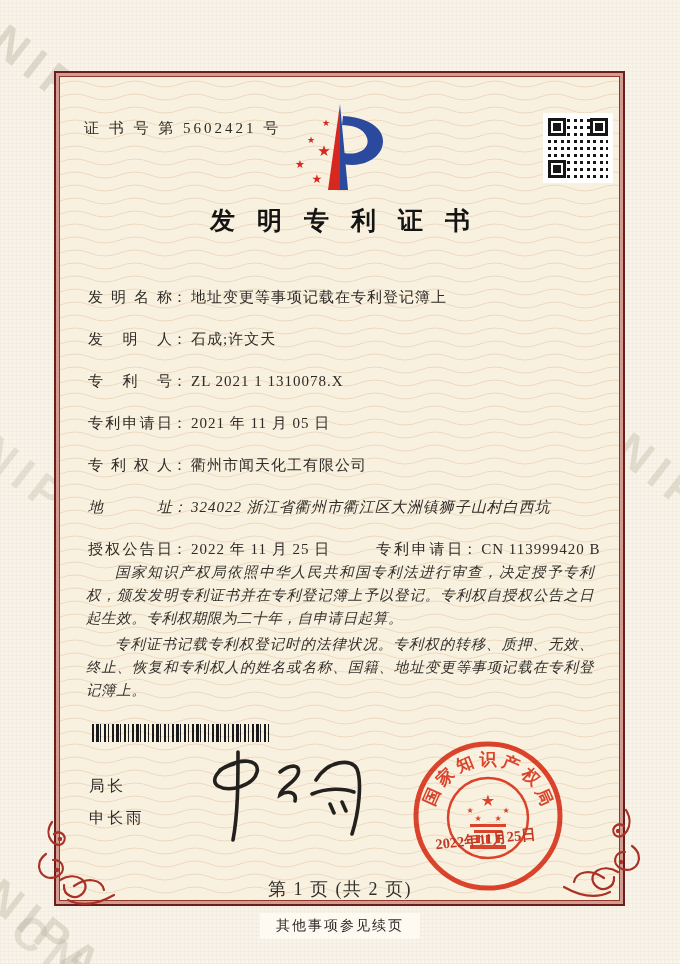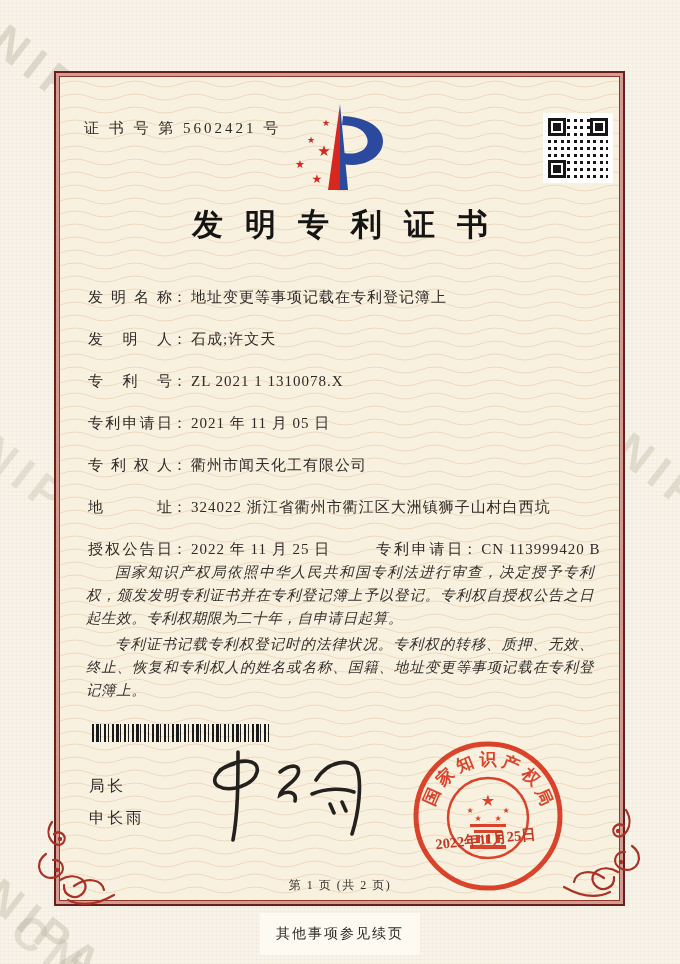--- a/index.html
+++ b/index.html
@@ -28,21 +28,21 @@
       box-shadow:0 0 0 3px #fff;}
   .qr-noise{position:absolute;inset:2px;
       background:
         repeating-linear-gradient(90deg,#161616 0 3px,#fff 3px 6px,#161616 6px 9px,#fff 9px 13px),
         repeating-linear-gradient(0deg,#161616 0 3px,#fff 3px 7px,#161616 7px 10px,#fff 10px 14px);
       background-blend-mode:lighten;}
   .finder{position:absolute;width:12px;height:12px;border:3px solid #161616;background:#fff;}
   .finder i{position:absolute;inset:2px;background:#161616;display:block;}
   .f-tl{left:2px;top:2px;} .f-tr{right:2px;top:2px;} .f-bl{left:2px;bottom:2px;}
   .title{position:absolute;left:0;top:204px;width:680px;text-align:center;
-         font-size:31px;font-weight:bold;color:#141414;letter-spacing:22px;text-indent:22px;}
+         font-size:25px;font-weight:bold;color:#141414;letter-spacing:22px;text-indent:22px;}
   
   .row{position:absolute;left:88px;font-size:15px;color:#2e2a26;white-space:nowrap;}
   .lbl{display:inline-block;width:84px;text-align:justify;text-align-last:justify;vertical-align:bottom;}
   .colon{display:inline-block;margin-right:4px;}
   .val{letter-spacing:1px;}
   .pair2{margin-left:46px;}
   
   .paras{position:absolute;left:86px;top:561px;width:508px;font-size:14.5px;color:#33302c;
          font-style:italic;line-height:1.58;letter-spacing:.6px;text-align:justify;}
   .paras p{margin:0 0 3px 0;text-indent:2em;}
@@ -57,23 +57,23 @@
   .signer-name{position:absolute;left:89px;top:808px;font-size:15.5px;letter-spacing:3px;color:#2c2926;}
   .sig{position:absolute;left:192px;top:748px;width:185px;height:100px;}
   
   .seal{position:absolute;left:396px;top:722px;width:184px;height:194px;opacity:.93;
         mix-blend-mode:multiply;}
   .flourish{position:absolute;width:110px;height:110px;}
   .fl-left{left:16px;top:806px;}
   .fl-right{left:552px;top:800px;transform:scaleX(-1);}
   
   .page-no{position:absolute;left:0;top:877px;width:680px;text-align:center;
-           font-size:12px;letter-spacing:1.5px;color:#33302c;}
+           font-size:18px;letter-spacing:1.5px;color:#33302c;}
   .note{position:absolute;left:50%;top:913px;transform:translateX(-50%);
-        background:#fdfaf2;padding:12px 16px;font-size:14px;letter-spacing:2px;color:#2e2a26;}
+        background:#fdfaf2;padding:4px 16px;font-size:14px;letter-spacing:2px;color:#2e2a26;}
 </style>
 </head>
 <body>
 
 <div class="paper">
 
   <span class="wm" style="left:-18px;top:-12px;color:rgba(172,162,145,.34);">CNIPA</span>
   <span class="wm" style="left:250px;top:128px;font-size:40px;color:rgba(208,148,138,.22);">CNIPA</span>
   <span class="wm" style="left:436px;top:248px;color:rgba(182,172,154,.34);">CNIPA</span>
   <span class="wm" style="left:-30px;top:398px;color:rgba(180,170,152,.28);">CNIPA</span>
@@ -132,21 +132,21 @@
   </div>
   <div class="row" style="top:372px;">
     <span class="lbl">专利号</span><span class="colon">：</span><span class="val">ZL 2021 1 1310078.X</span>
   </div>
   <div class="row" style="top:414px;">
     <span class="lbl">专利申请日</span><span class="colon">：</span><span class="val">2021 年 11 月 05 日</span>
   </div>
   <div class="row" style="top:456px;">
     <span class="lbl">专利权人</span><span class="colon">：</span><span class="val">衢州市闻天化工有限公司</span>
   </div>
-  <div class="row" style="top:498px;">
+  <div class="row" style="top:498px;font-style:italic;">
     <span class="lbl">地址</span><span class="colon">：</span><span class="val">324022 浙江省衢州市衢江区大洲镇狮子山村白西坑</span>
   </div>
   <div class="row" style="top:540px;">
     <span class="lbl">授权公告日</span><span class="colon">：</span><span class="val">2022 年 11 月 25 日</span><span class="pair2"><span class="lbl" style="width:86px;">专利申请日</span><span class="colon">：</span><span class="val">CN 113999420 B</span></span>
   </div>
 
   <div class="paras">
     <p>国家知识产权局依照中华人民共和国专利法进行审查，决定授予专利权，颁发发明专利证书并在专利登记簿上予以登记。专利权自授权公告之日起生效。专利权期限为二十年，自申请日起算。</p>
     <p>专利证书记载专利权登记时的法律状况。专利权的转移、质押、无效、终止、恢复和专利权人的姓名或名称、国籍、地址变更等事项记载在专利登记簿上。</p>
   </div>

